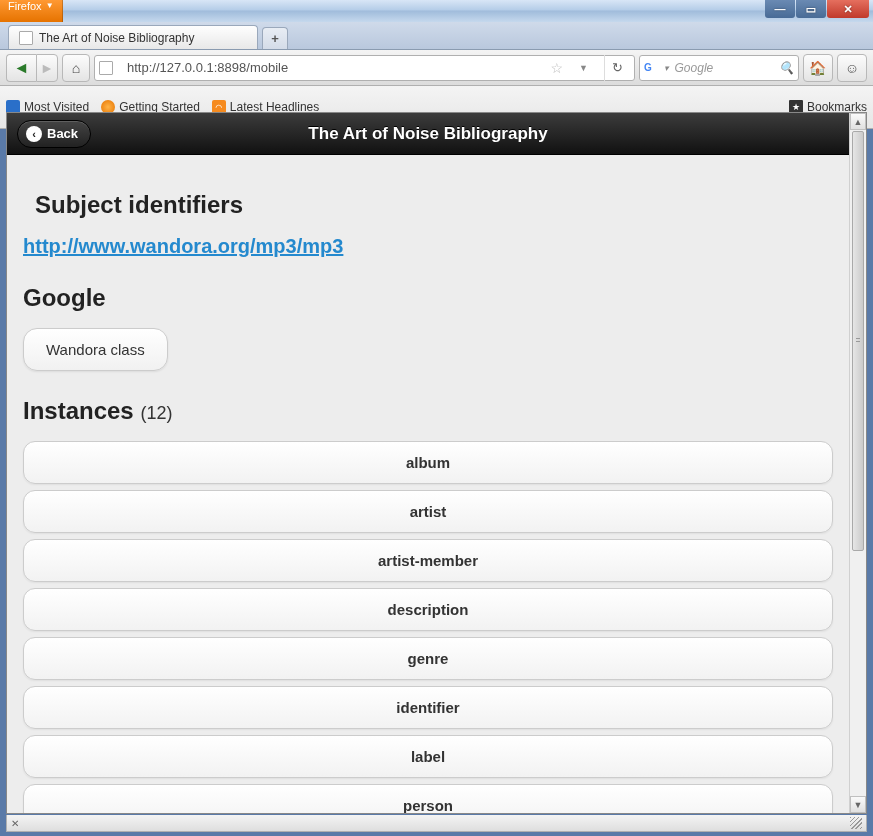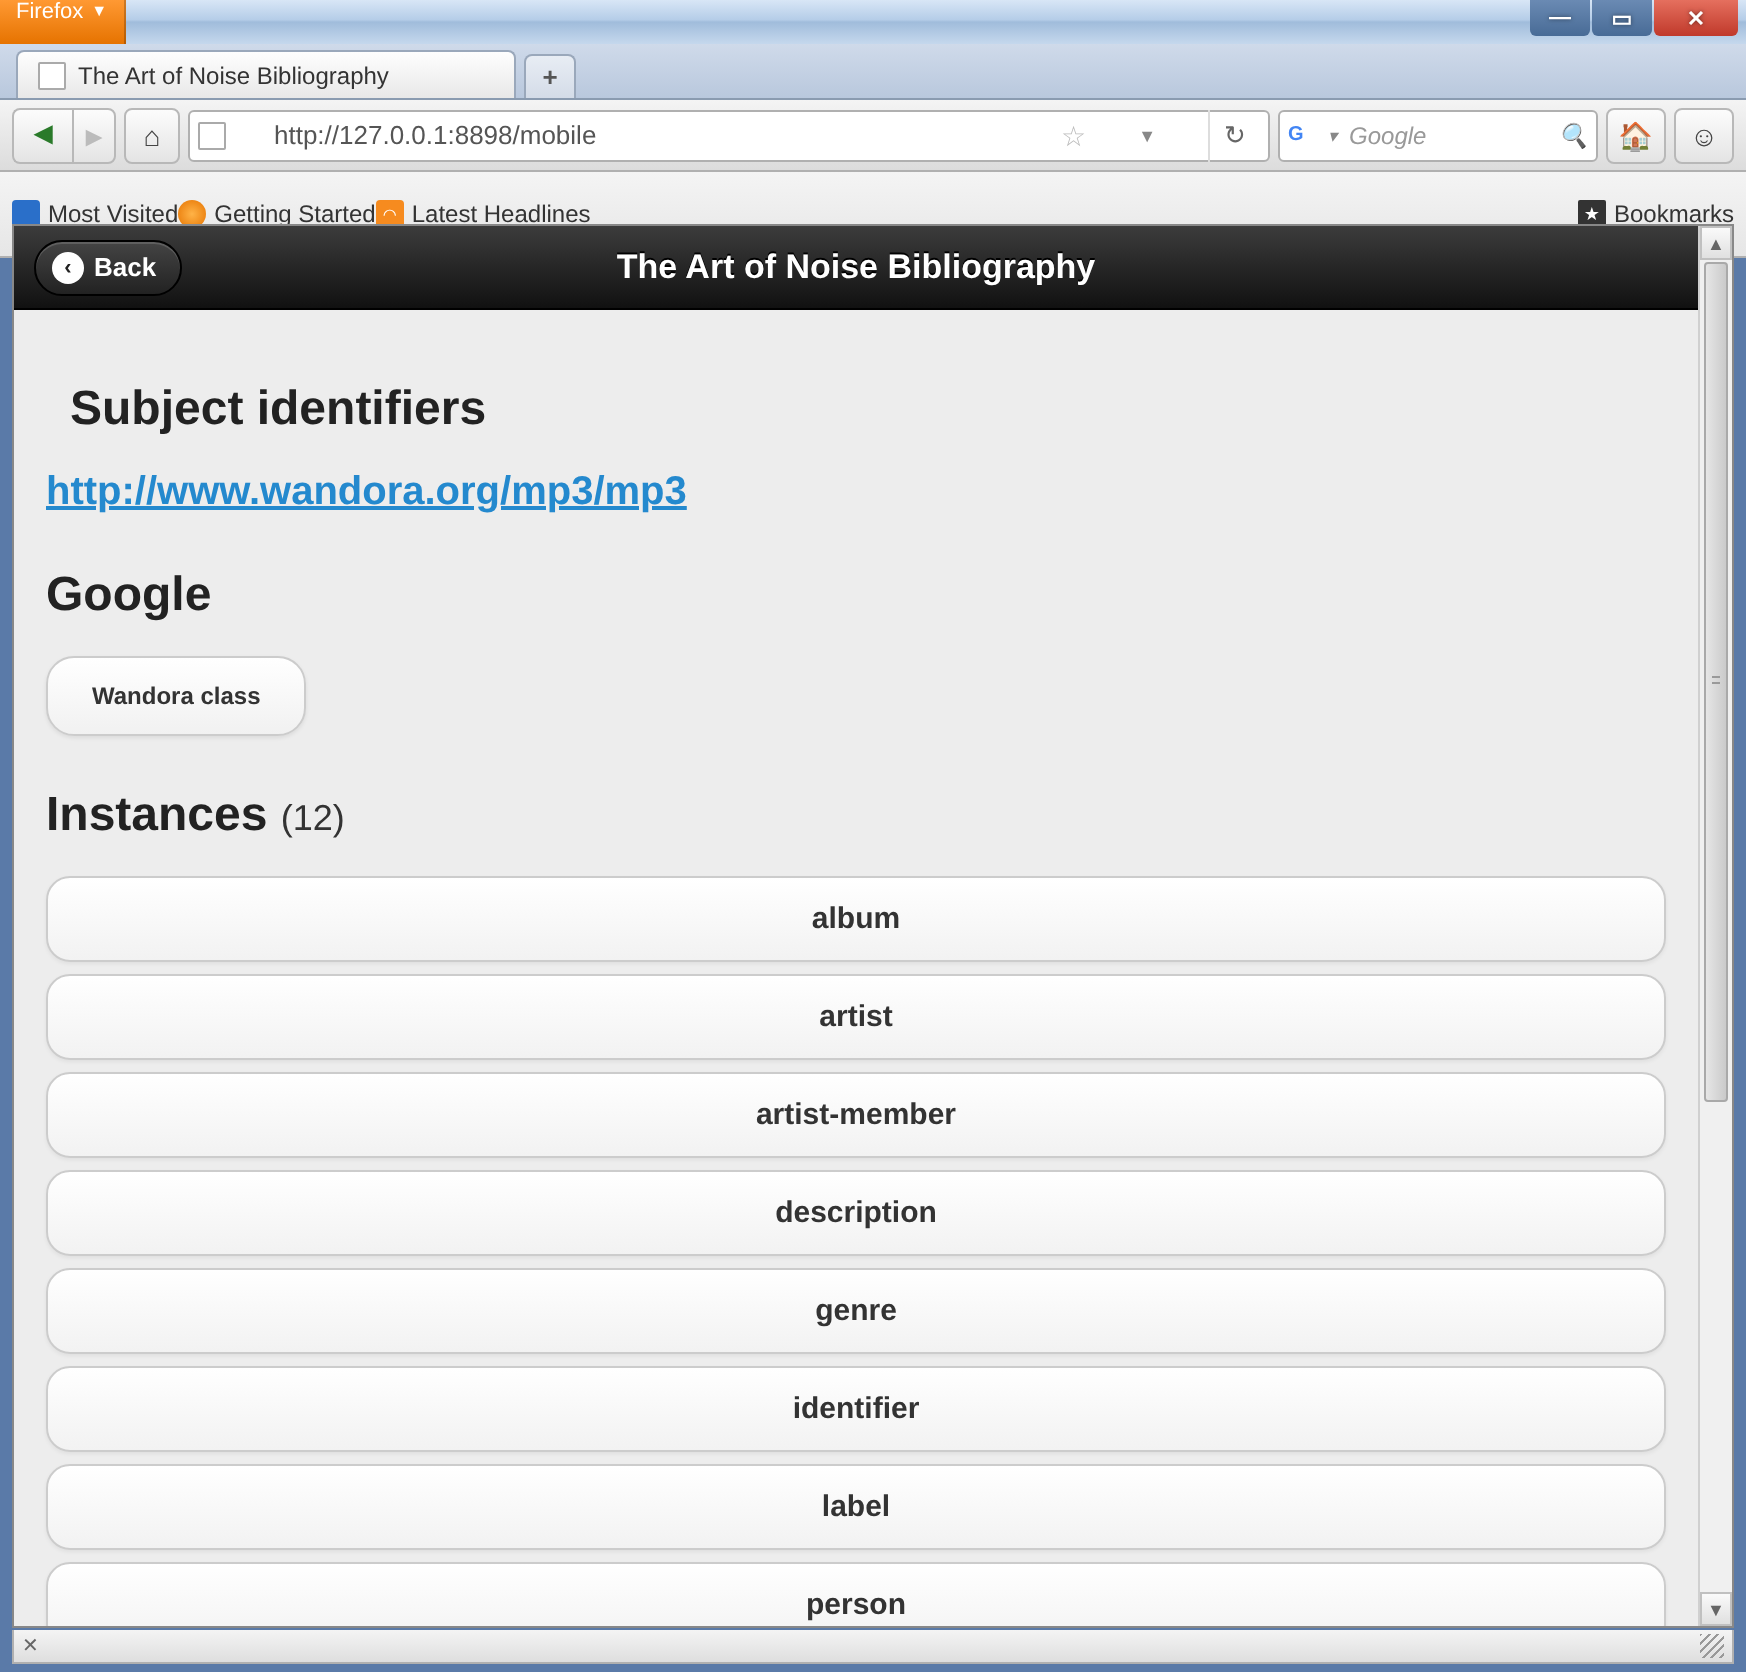--- a/index.html
+++ b/index.html
@@ -127,21 +127,21 @@
 .nav-group .nav-btn:last-child { border-radius: 0 4px 4px 0; }
 .url-bar {
   flex: 1;
   height: 26px;
   border: 1px solid #b0b0b0;
   border-radius: 3px;
   background: #fff;
   display: flex;
   align-items: center;
   padding: 0 4px;
-  gap: 24px;
+  gap: 14px;
   font-size: 13px;
   color: #333;
 }
 .url-bar .page-icon {
   width: 14px; height: 14px;
   border: 1px solid #aaa;
   background: #fff;
   border-radius: 1px;
 }
 .url-text { flex: 1; color: #555; }
@@ -178,20 +178,21 @@
 .g-icon .g1 { color: #4285f4; }
 .mag { color: #888; font-size: 12px; }
 
 .bookbar {
   height: 43px;
   background: linear-gradient(to bottom, #f4f4f4, #e6e6e6);
   border-bottom: 1px solid #b0b0b0;
   display: flex;
   align-items: center;
   padding: 0 6px;
+  gap: 12px;
   font-size: 12px;
   color: #333;
 }
 .bm-item { display: flex; align-items: center; gap: 4px; }
 .bm-icon { width: 14px; height: 14px; display: inline-flex; align-items: center; justify-content: center; }
 .bm-icon.blue { background: #2a6fc9; border-radius: 2px; }
 .bm-icon.ff { background: radial-gradient(circle, #ffb347, #e67300); border-radius: 50%; }
 .bm-icon.rss { background: #f68b1f; border-radius: 2px; color: #fff; font-size: 8px; }
 .spacer { flex: 1; }
 .bookmarks-right { display: flex; align-items: center; gap: 4px; }
@@ -310,22 +311,22 @@
   font-size: 18px;
   font-weight: normal;
   color: #333;
 }
 .pill {
   display: inline-block;
   background: linear-gradient(to bottom, #fff, #f1f1f1);
   border: 1px solid #ccc;
   border-radius: 14px;
   padding: 12px 22px;
-  font-size: 12px;
-  font-weight: bold;
+  font-size: 15px;
+  font-weight: normal;
   color: #333;
   box-shadow: 0 1px 2px rgba(0,0,0,0.08);
 }
 .inst-list {
   margin-top: 8px;
 }
 .inst-item {
   background: linear-gradient(to bottom, #fff, #f2f2f2);
   border: 1px solid #ccc;
   border-radius: 12px;

